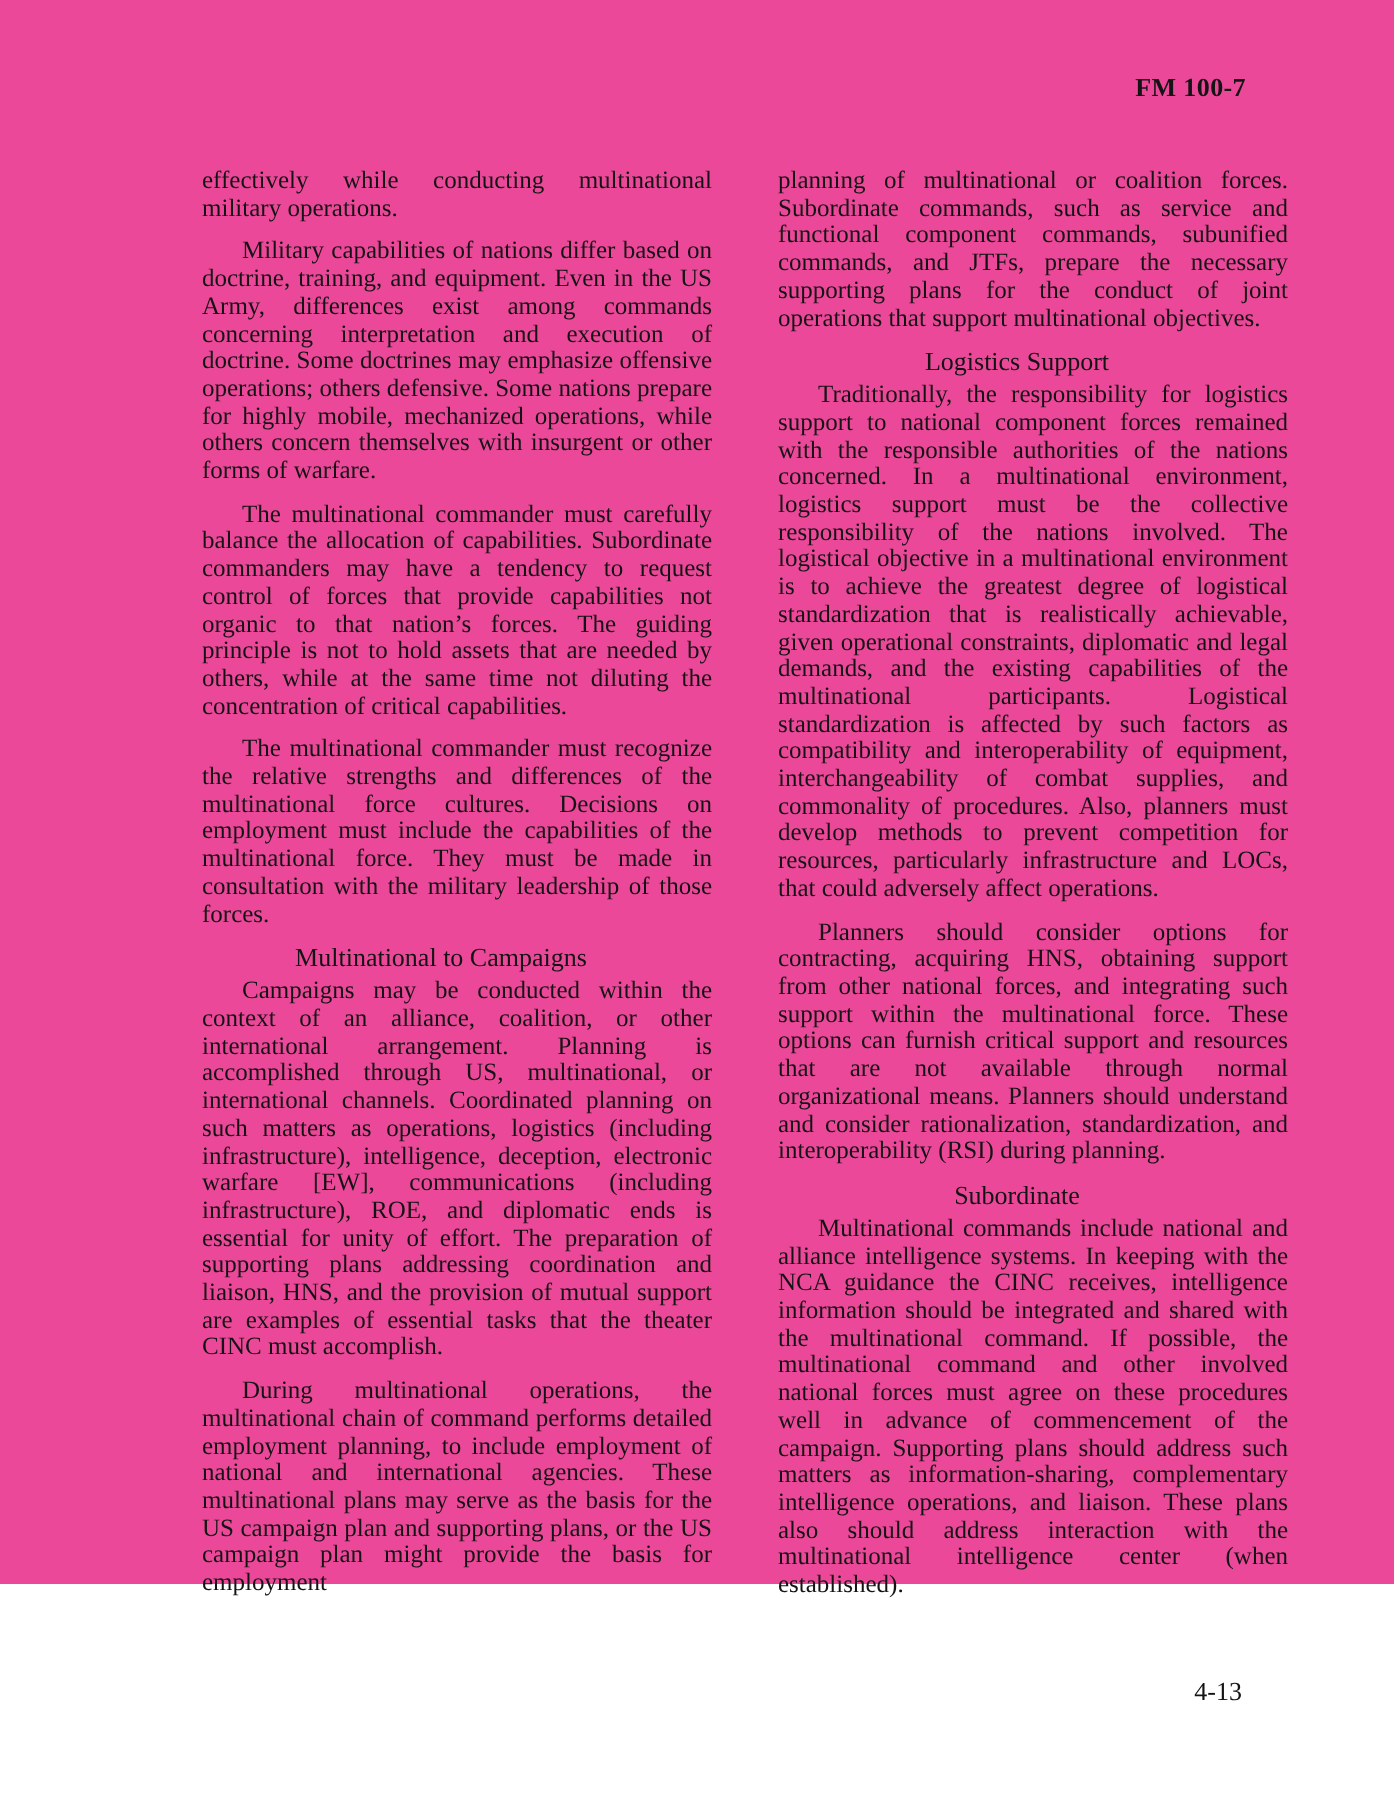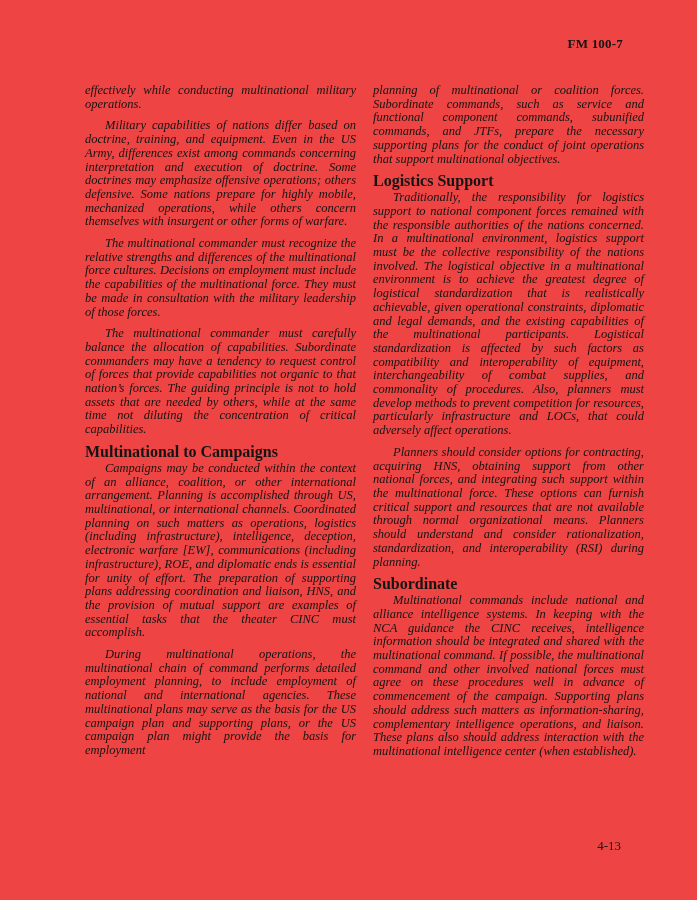--- a/index.html
+++ b/index.html
@@ -10,22 +10,22 @@
   body {
     width: 697px;
     height: 900px;
     overflow: hidden;
     font-family: "Liberation Serif", serif;
     color: #141414;
   }
   .page {
     position: relative;
     width: 697px;
-    height: 900px;
-    background: #ef4444;
+    height: 792px;
+    background: #ec4899;
   }
   .header {
     position: absolute;
     top: 36px;
     left: 0;
     right: 74px;
     text-align: right;
     font-weight: bold;
     font-size: 13px;
     letter-spacing: 0.2px;
@@ -35,36 +35,35 @@
     top: 84px;
     left: 85px;
     width: 559px;
     display: flex;
     gap: 17px;
   }
   .col {
     width: 271px;
   }
   .para {
-    margin: 0 0 8px 0;
+    margin: 0 0 8px 16px;
     font-size: 12.5px;
     line-height: 13.7px;
     text-align: justify;
     text-indent: 20px;
-    font-style: italic;
   }
   .para.cont {
     text-indent: 0;
   }
   .heading {
     margin: 7px 0 3px 0;
-    font-size: 16px;
+    font-size: 13px;
     line-height: 14px;
-    font-weight: bold;
-    text-align: left;
+    font-weight: normal;
+    text-align: center;
   }
   .footer {
     position: absolute;
     top: 838px;
     left: 0;
     right: 76px;
     text-align: right;
     font-weight: normal;
     font-size: 13px;
   }
@@ -74,22 +73,22 @@
 
 <div class="page">
   <div class="header">
     <span>FM 100-7</span>
   </div>
 
   <div class="columns">
     <div class="col">
         <p class="para cont">effectively while conducting multinational military operations.</p>
         <p class="para">Military capabilities of nations differ based on doctrine, training, and equipment. Even in the US Army, differences exist among commands concerning interpretation and execution of doctrine. Some doctrines may emphasize offensive operations; others defensive. Some nations prepare for highly mobile, mechanized operations, while others concern themselves with insurgent or other forms of warfare.</p>
+        <p class="para">The multinational commander must carefully balance the allocation of capabilities. Subordinate commanders may have a tendency to request control of forces that provide capabilities not organic to that nation’s forces. The guiding principle is not to hold assets that are needed by others, while at the same time not diluting the concentration of critical capabilities.</p>
         <p class="para">The multinational commander must recognize the relative strengths and differences of the multinational force cultures. Decisions on employment must include the capabilities of the multinational force. They must be made in consultation with the military leadership of those forces.</p>
-        <p class="para">The multinational commander must carefully balance the allocation of capabilities. Subordinate commanders may have a tendency to request control of forces that provide capabilities not organic to that nation’s forces. The guiding principle is not to hold assets that are needed by others, while at the same time not diluting the concentration of critical capabilities.</p>
         <h3 class="heading">Multinational to Campaigns</h3>
         <p class="para">Campaigns may be conducted within the context of an alliance, coalition, or other international arrangement. Planning is accomplished through US, multinational, or international channels. Coordinated planning on such matters as operations, logistics (including infrastructure), intelligence, deception, electronic warfare [EW], communications (including infrastructure), ROE, and diplomatic ends is essential for unity of effort. The preparation of supporting plans addressing coordination and liaison, HNS, and the provision of mutual support are examples of essential tasks that the theater CINC must accomplish.</p>
         <p class="para">During multinational operations, the multinational chain of command performs detailed employment planning, to include employment of national and international agencies. These multinational plans may serve as the basis for the US campaign plan and supporting plans, or the US campaign plan might provide the basis for employment</p>
       </div>
     <div class="col">
         <p class="para cont">planning of multinational or coalition forces. Subordinate commands, such as service and functional component commands, subunified commands, and JTFs, prepare the necessary supporting plans for the conduct of joint operations that support multinational objectives.</p>
         <h3 class="heading">Logistics Support</h3>
         <p class="para">Traditionally, the responsibility for logistics support to national component forces remained with the responsible authorities of the nations concerned. In a multinational environment, logistics support must be the collective responsibility of the nations involved. The logistical objective in a multinational environment is to achieve the greatest degree of logistical standardization that is realistically achievable, given operational constraints, diplomatic and legal demands, and the existing capabilities of the multinational participants. Logistical standardization is affected by such factors as compatibility and interoperability of equipment, interchangeability of combat supplies, and commonality of procedures. Also, planners must develop methods to prevent competition for resources, particularly infrastructure and LOCs, that could adversely affect operations.</p>
         <p class="para">Planners should consider options for contracting, acquiring HNS, obtaining support from other national forces, and integrating such support within the multinational force. These options can furnish critical support and resources that are not available through normal organizational means. Planners should understand and consider rationalization, standardization, and interoperability (RSI) during planning.</p>
         <h3 class="heading">Subordinate</h3>

